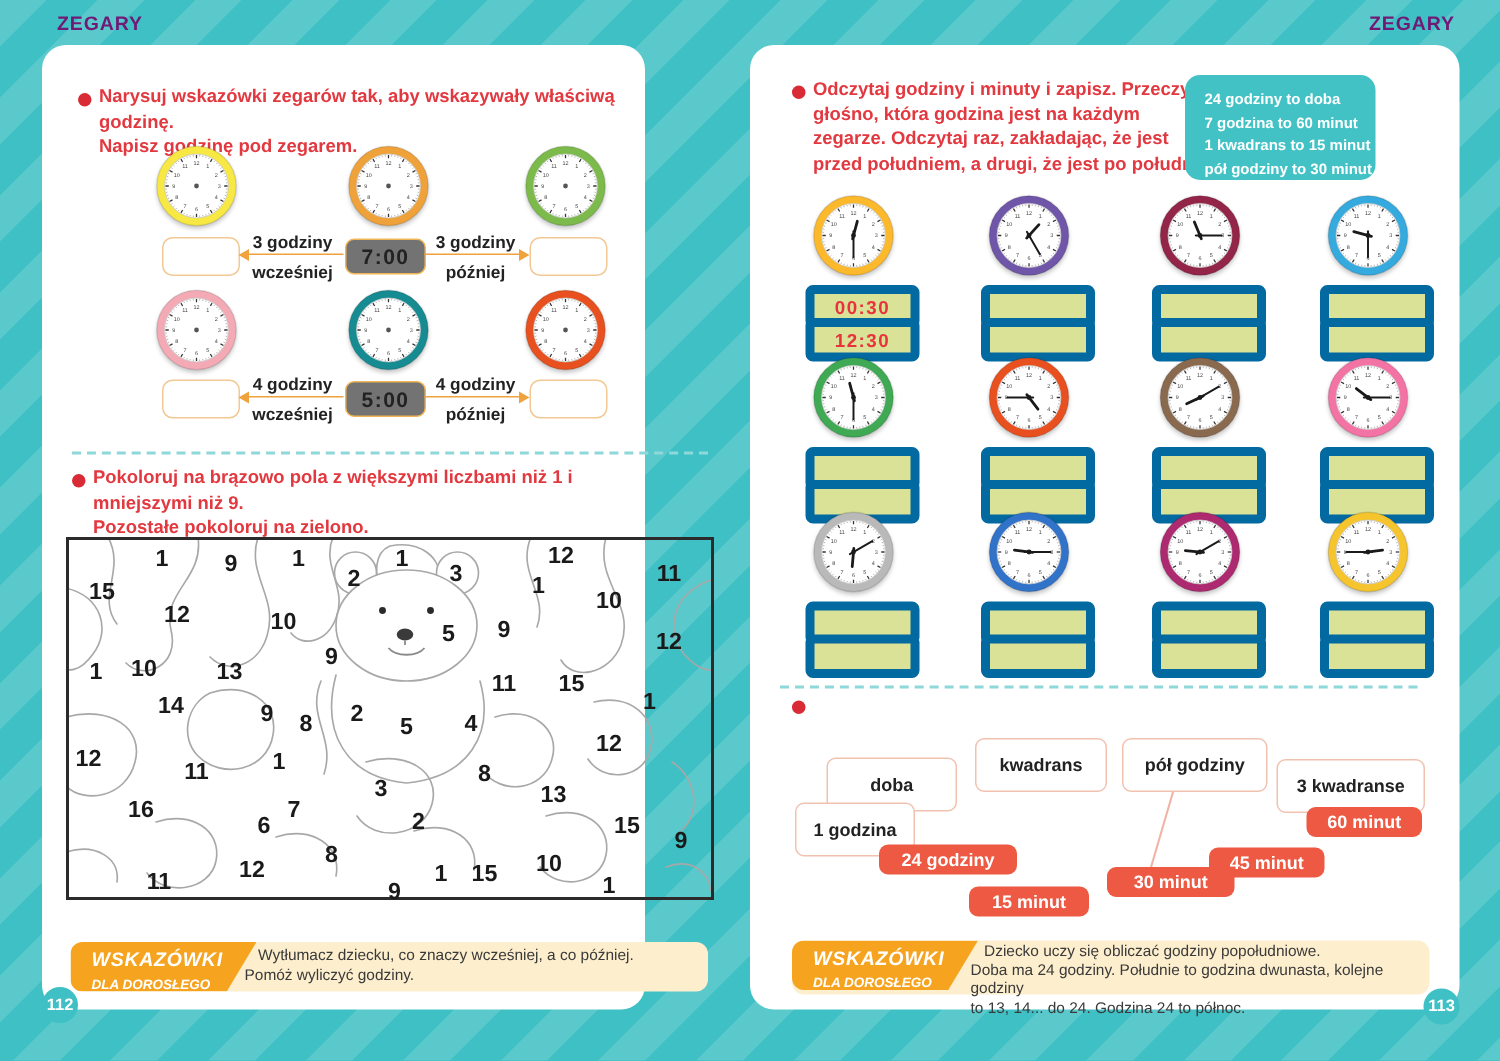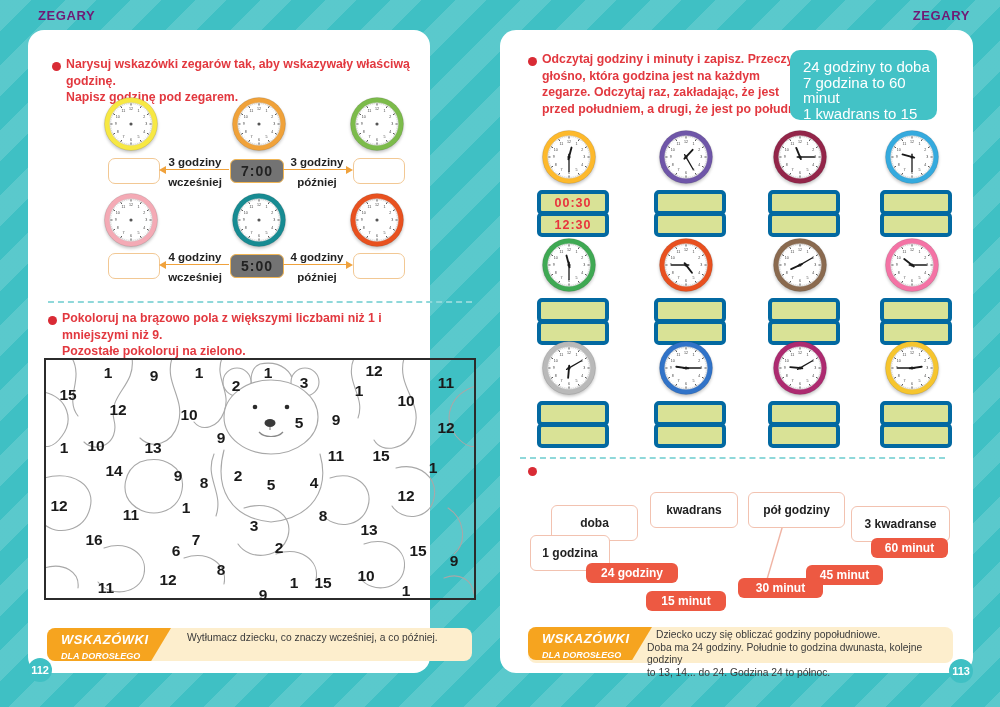--- a/index.html
+++ b/index.html
@@ -30,23 +30,23 @@
   .colorbox{position:absolute;left:16px;top:328px}
   .hintwrap{position:absolute;background:#fdeecd;border-radius:8px}
   .hinttag{position:absolute;background:#f6a41f;color:#fff;font-style:italic;font-weight:bold;
            clip-path:polygon(0 0,100% 0,84% 100%,0 100%);border-radius:8px 0 0 8px;padding:4px 0 0 14px;box-sizing:border-box}
   .hinttag .t1{font-size:13px;letter-spacing:.5px}
   .hinttag .t2{font-size:9px;margin-top:4px}
   .hinttext{position:absolute;font-size:10.3px;line-height:12.5px;color:#3a3a3a}
   .hinttext .ind{text-indent:9px}
   .pgnum{position:absolute;width:24px;height:24px;border-radius:50%;background:#3fc0c4;color:#fff;
          font-weight:bold;font-size:11px;display:flex;align-items:center;justify-content:center;z-index:5}
-  .infobox{position:absolute;left:290px;top:20px;width:147px;height:70px;background:#43c2c6;border-radius:10px;
-           color:#fff;font-weight:normal;font-size:15px;line-height:15.5px;padding:9px 0 0 13px;box-sizing:border-box}
-  .ans{position:absolute;width:64px;height:17px;background:#d9e296;border:4px solid #0369a1;border-radius:5px;
+  .infobox{position:absolute;left:290px;top:20px;width:127px;height:70px;background:#43c2c6;border-radius:10px;
+           color:#fff;font-weight:bold;font-size:10px;line-height:15.5px;padding:9px 0 0 13px;box-sizing:border-box}
+  .ans{position:absolute;width:64px;height:17px;background:#d9e296;border:6px solid #0369a1;border-radius:5px;
        display:flex;align-items:center;justify-content:center;font-weight:bold;font-size:12.5px;letter-spacing:1px;color:#e8333d}
   .match-w{position:absolute;height:36px;background:#fff;border:1.5px solid #f2c2b0;border-radius:6px;
            display:flex;align-items:center;justify-content:center;font-weight:bold;font-size:12px;color:#222;box-sizing:border-box}
   .match-r{position:absolute;height:20px;background:#ed5942;border-radius:6px;
            display:flex;align-items:center;justify-content:center;font-weight:bold;font-size:12px;color:#fff}
   svg.clockface{filter:drop-shadow(0 2px 1.5px rgba(0,0,0,.22))}
 </style>
 </head>
 <body>
 
@@ -662,22 +662,23 @@
           <text x="362" y="237.5">1</text>
         </g>
     </svg>
   </div>
 
   <div class="hintwrap" style="left:19px;top:598px;width:425px;height:33px"></div>
   <div class="hinttag" style="left:19px;top:598px;width:124px;height:33px">
     <div class="t1">WSKAZÓWKI</div>
     <div class="t2">DLA DOROSŁEGO</div>
   </div>
-  <div class="hinttext" style="left:150px;top:602px;width:295px">
+  <div class="hinttext" style="left:135px;top:602px;width:295px">
     <div class="ind">Wytłumacz dziecku, co znaczy wcześniej, a co później.</div>
+    <div>Pomóż wyliczyć godziny.</div>
   </div>
 </div>
 
 <div class="page page-r">
 
   <span class="bullet" style="left:28px;top:27px"></span>
   <div class="instr" style="left:42px;top:21px">
     <div>Odczytaj godziny i minuty i zapisz. Przeczytaj</div>
     <div>głośno, która godzina jest na każdym</div>
     <div>zegarze. Odczytaj raz, zakładając, że jest</div>

